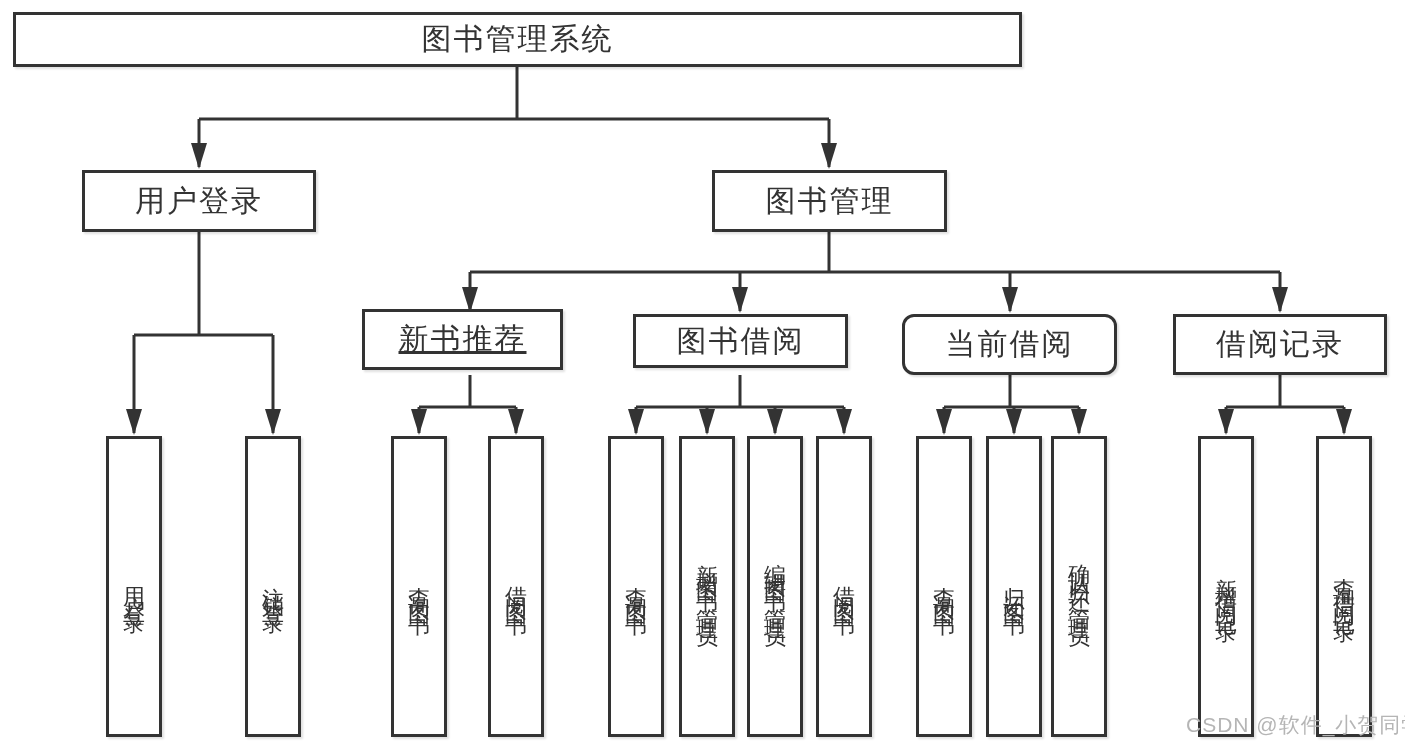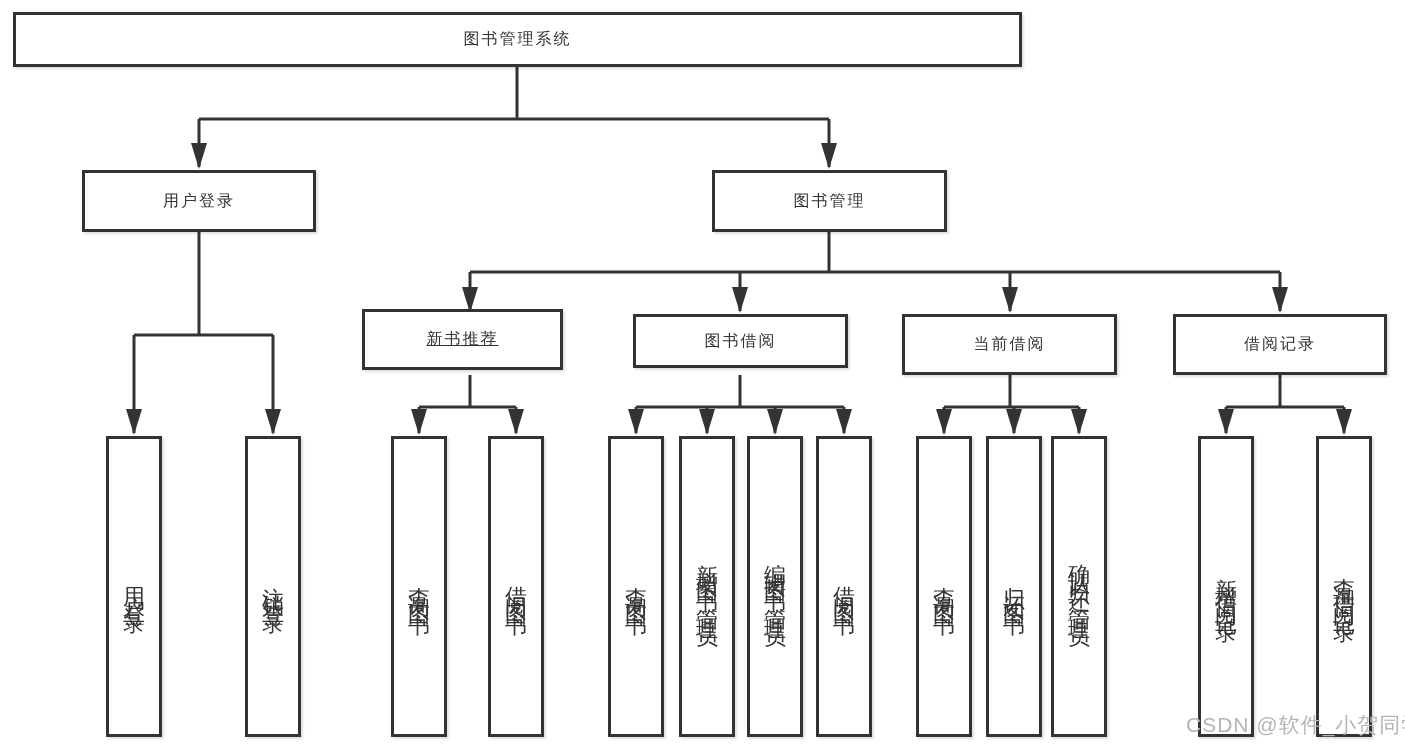--- a/index.html
+++ b/index.html
@@ -18,21 +18,21 @@
   }
   .connectors{position:absolute;left:0;top:0;width:1405px;height:747px;}
   .edge{stroke:var(--line);stroke-width:3;fill:none;}
   .node{
     position:absolute;
     box-sizing:border-box;
     background:#ffffff;
     border:3px solid var(--line);
     display:flex;align-items:center;justify-content:center;
     color:var(--text);
-    font-size:16px;
+    font-size:30px;
     letter-spacing:2px;
     box-shadow:2px 2px 2px rgba(0,0,0,0.12);
     z-index:2;
   }
   .leaf{
     writing-mode:vertical-rl;
     text-orientation:mixed;
     font-size:22px;
     letter-spacing:9px;
     padding:8px 0;
@@ -101,21 +101,21 @@
     <path class="edge" d="M1344 407 V433" marker-end="url(#ah)"></path>
   </svg>
 
   <div class="node" style="left:13px;top:12px;width:1009px;height:55px;">图书管理系统</div>
 
   <div class="node" style="left:82px;top:170px;width:234px;height:62px;">用户登录</div>
   <div class="node" style="left:712px;top:170px;width:235px;height:62px;text-align:center;">图书管理</div>
 
   <div class="node" style="left:362px;top:309px;width:201px;height:61px;text-decoration:underline;">新书推荐</div>
   <div class="node" style="left:633px;top:314px;width:215px;height:54px;">图书借阅</div>
-  <div class="node" style="left:902px;top:314px;width:215px;height:61px;">当前借阅</div>
+  <div class="node" style="left:902px;top:314px;width:215px;height:61px;border-radius:12px;">当前借阅</div>
   <div class="node" style="left:1173px;top:314px;width:214px;height:61px;">借阅记录</div>
 
   <div class="node leaf" style="left:106px;top:436px;width:56px;height:301px;">用户登录</div>
   <div class="node leaf" style="left:245px;top:436px;width:56px;height:301px;">注销登录</div>
 
   <div class="node leaf" style="left:391px;top:436px;width:56px;height:301px;">查询图书</div>
   <div class="node leaf" style="left:488px;top:436px;width:56px;height:301px;">借阅图书</div>
 
   <div class="node leaf" style="left:608px;top:436px;width:56px;height:301px;">查询图书</div>
   <div class="node leaf" style="left:679px;top:436px;width:56px;height:301px;">新增图书（管理员）</div>

